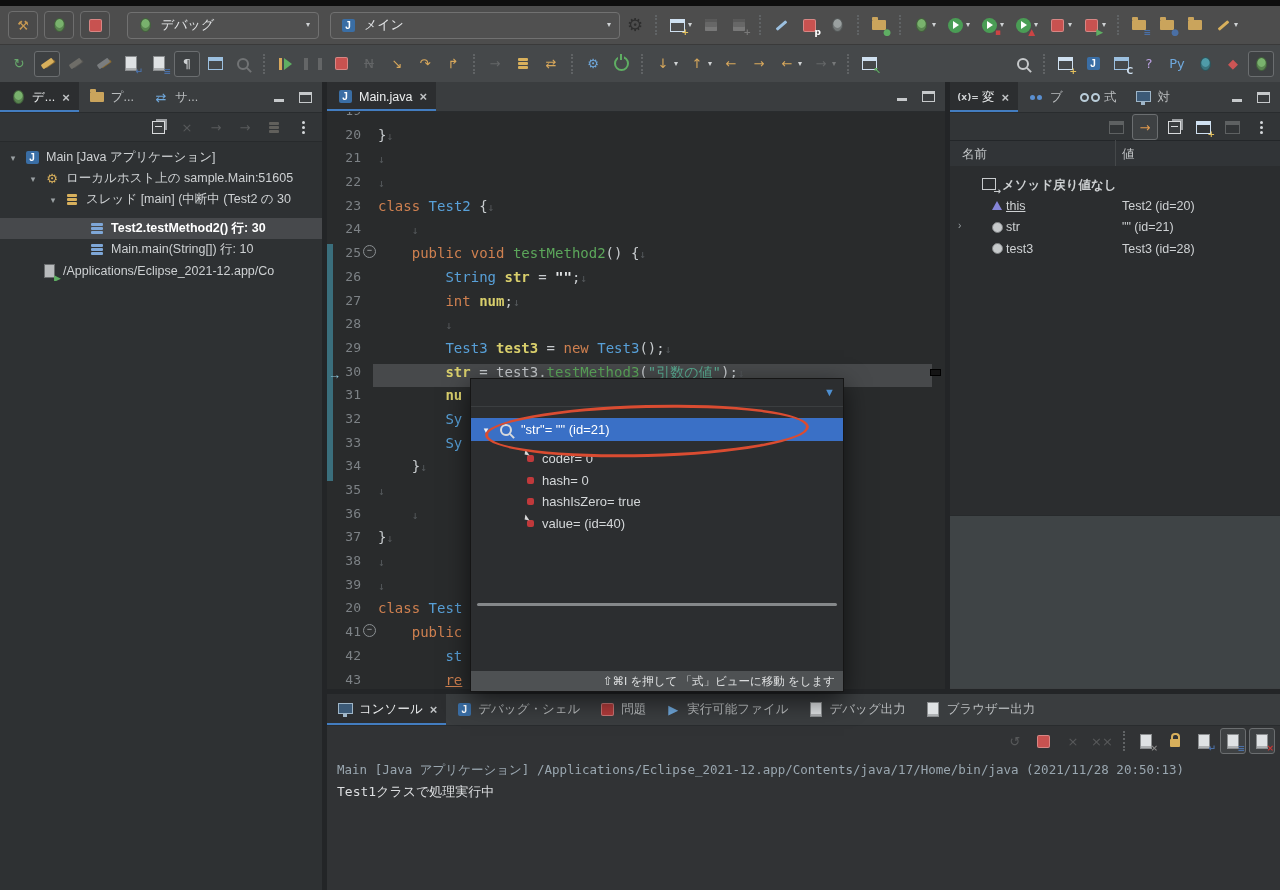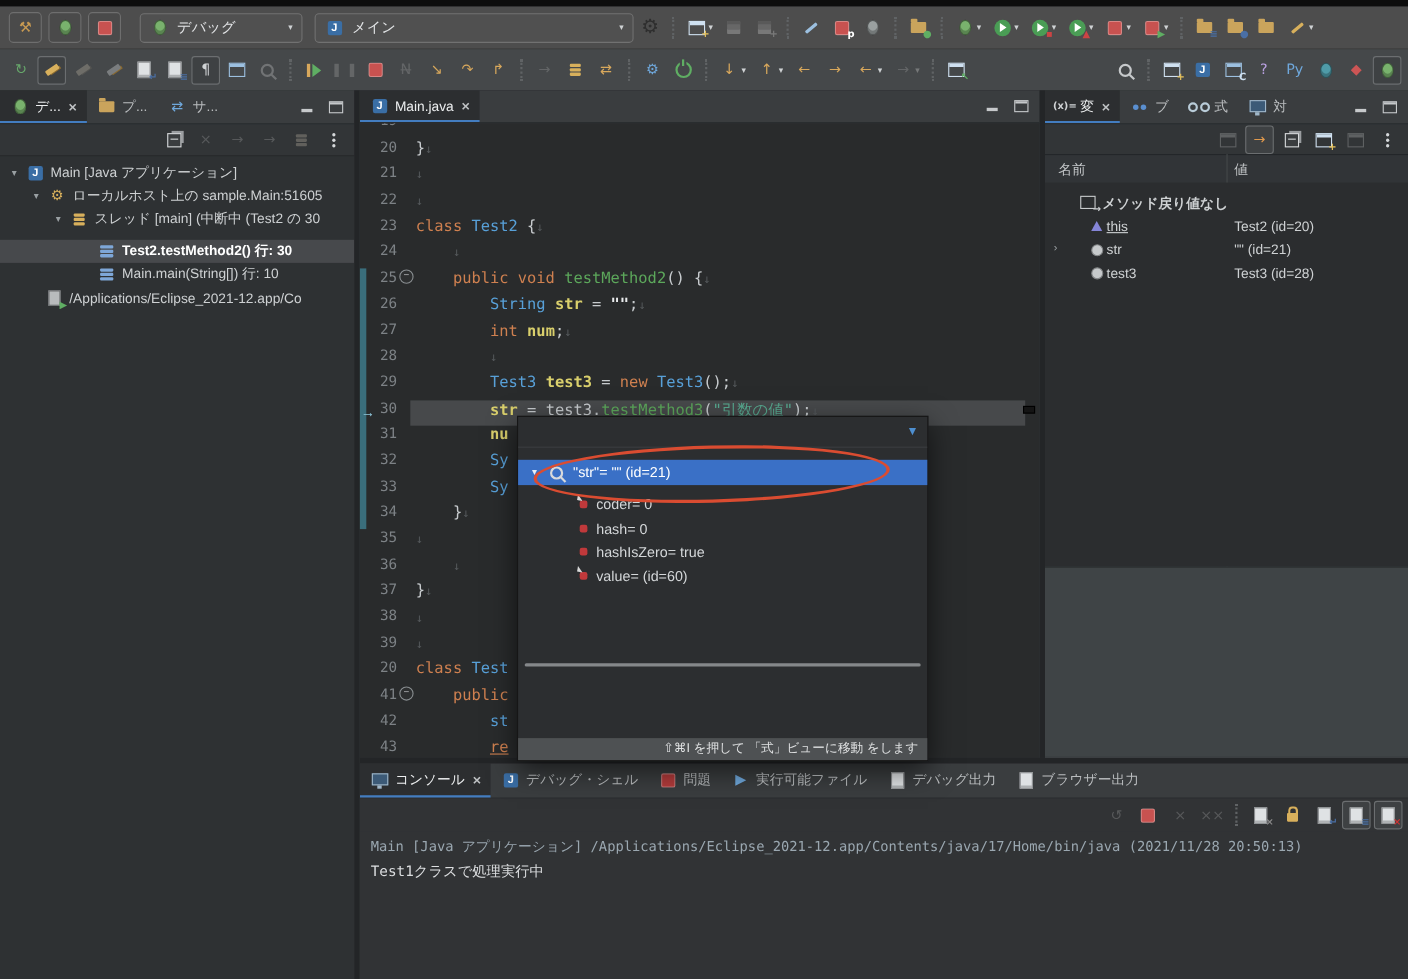--- a/index.html
+++ b/index.html
@@ -198,21 +198,21 @@
         <span class="ic k-bug">
           <i></i>
         </span>
       </button>
       <button class="fbtn">
         <span class="ic k-sq">
           <i></i>
         </span>
       </button>
     </span>
-  <span class="cfgdd" style="width:148px;">
+  <span class="cfgdd" style="width:192px;">
     <span class="ic k-bug">
         <i></i>
       </span>
     <span class="lbl">デバッグ</span>
     <span class="sp"></span>
       <span class="ddc">▾</span>
   </span>
   <span class="cfgdd" style="width:290px;margin-left:8px;">
     <span class="ic k-jbadge">
         <i>J</i>
@@ -1109,19 +1109,19 @@
       <div class="prow" style="top: 90.7px;">
         <span class="fdot"></span>
         <span>hash= 0</span>
       </div>
       <div class="prow" style="top: 112.4px;">
         <span class="fdot"></span>
         <span>hashIsZero= true</span>
       </div>
       <div class="prow" style="top: 134.1px;">
         <span class="fdot fl"></span>
-        <span>value= (id=60)</span>
+        <span>value= (id=40)</span>
       </div>
     </div>
   <div id="popsash"></div>
   <div id="popfoot">⇧⌘I を押して 「式」ビューに移動 をします</div>
   <div id="popellipse"></div>
 </div>
 
 </body></html>

